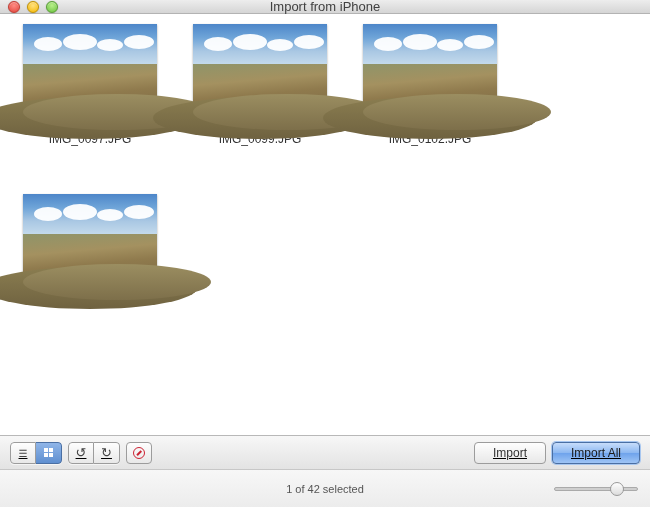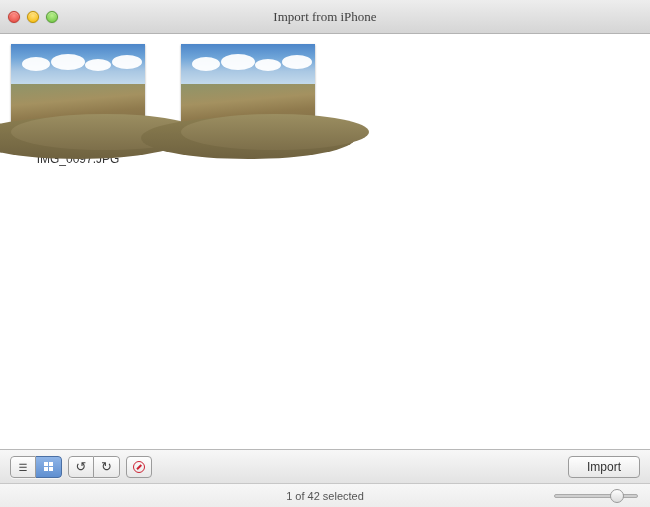--- a/index.html
+++ b/index.html
@@ -7,28 +7,27 @@
       width: 650px;
       height: 507px;
       font-family: "Lucida Grande", "Helvetica Neue", Arial, sans-serif;
       font-size: 11px;
       background: #fff;
       overflow: hidden;
       display: flex;
       flex-direction: column;
     }
     .titlebar {
-      height: 34px;
+      height: 14px;
       background: linear-gradient(#ededed, #d5d5d5);
       border-bottom: 1px solid #b3b3b3;
       display: flex;
       align-items: center;
       position: relative;
       flex-shrink: 0;
-      font-family: Liberation Serif, serif;
     }
     .traffic {
       display: flex;
       gap: 7px;
       padding-left: 8px;
       align-items: center;
     }
     .tl {
       width: 12px; height: 12px;
       border-radius: 50%;
@@ -46,21 +45,21 @@
       pointer-events: none;
     }
     .content {
       flex: 1;
       overflow: auto;
       background: #fff;
     }
     .grid {
       display: flex;
       flex-wrap: wrap;
-      padding: 10px 8px 0 8px;
+      padding: 10px 8px 0 20px;
       gap: 48px 30px;
     }
     .thumb {
       width: 140px;
       display: flex;
       flex-direction: column;
       align-items: center;
     }
     .imgbox {
       width: 134px;
@@ -124,20 +123,21 @@
 
     .toolbar {
       height: 34px;
       background: linear-gradient(#f7f7f7, #e3e3e3);
       border-top: 1px solid #b8b8b8;
       display: flex;
       align-items: center;
       padding: 0 10px;
       gap: 6px;
       flex-shrink: 0;
+      text-decoration: underline;
     }
     .seg {
       display: inline-flex;
       border-radius: 4px;
       overflow: hidden;
       box-shadow: 0 1px 0 rgba(255,255,255,0.6);
     }
     .btn {
       height: 22px;
       min-width: 26px;
@@ -172,21 +172,21 @@
       cursor: default;
     }
     .actbtn.primary {
       background: linear-gradient(#c7ddfb, #8bb7f1 50%, #6ea3ec 51%, #9ec4f5);
       border: 1px solid #4a6fa3;
       box-shadow: 0 0 0 1px #a8c7f0;
       color: #1a1a1a;
     }
 
     .statusbar {
-      height: 24px;
+      height: 38px;
       background: linear-gradient(#f7f7f7, #ececec);
       border-top: 1px solid #c7c7c7;
       display: flex;
       align-items: center;
       position: relative;
       flex-shrink: 0;
     }
     .status-text {
       position: absolute;
       left: 0; right: 0;
@@ -259,20 +259,52 @@
             <div class="cloud" style="width:34px;height:16px;left:30%;top:0%"></div>
             <div class="cloud" style="width:26px;height:12px;left:55%;top:18%"></div>
             <div class="cloud" style="width:30px;height:14px;left:75%;top:4%"></div>
           </div>
           <div class="land">
             <div class="hill"></div>
             <div class="hill2"></div>
           </div>
         </div>
         <div class="fname">IMG_0097.JPG</div>
+      </div>
+      <div class="thumb">
+        <div class="imgbox">
+          <div class="sky"></div>
+          <div class="clouds">
+            <div class="cloud" style="width:28px;height:14px;left:8%;top:10%"></div>
+            <div class="cloud" style="width:34px;height:16px;left:30%;top:0%"></div>
+            <div class="cloud" style="width:26px;height:12px;left:55%;top:18%"></div>
+            <div class="cloud" style="width:30px;height:14px;left:75%;top:4%"></div>
+          </div>
+          <div class="land">
+            <div class="hill"></div>
+            <div class="hill2"></div>
+          </div>
+        </div>
+        <div class="fname">IMG_0099.JPG</div>
+      </div>
+      <div class="thumb">
+        <div class="imgbox">
+          <div class="sky"></div>
+          <div class="clouds">
+            <div class="cloud" style="width:28px;height:14px;left:8%;top:10%"></div>
+            <div class="cloud" style="width:34px;height:16px;left:30%;top:0%"></div>
+            <div class="cloud" style="width:26px;height:12px;left:55%;top:18%"></div>
+            <div class="cloud" style="width:30px;height:14px;left:75%;top:4%"></div>
+          </div>
+          <div class="land">
+            <div class="hill"></div>
+            <div class="hill2"></div>
+          </div>
+        </div>
+        <div class="fname">IMG_0102.JPG</div>
       </div>
       <div class="thumb">
         <div class="imgbox">
           <div class="sky"></div>
           <div class="clouds">
             <div class="cloud" style="width:28px;height:14px;left:8%;top:10%"></div>
             <div class="cloud" style="width:34px;height:16px;left:30%;top:0%"></div>
             <div class="cloud" style="width:26px;height:12px;left:55%;top:18%"></div>
             <div class="cloud" style="width:30px;height:14px;left:75%;top:4%"></div>
           </div>
@@ -308,20 +340,21 @@
         <span class="ic-rotr"></span>
       </div>
   </div>
   <div class="btn single">
       <span class="ic-del"></span>
     </div>
 
   <div class="spacer"></div>
 
   <div class="actbtn">Import</div>
+  <div class="actbtn primary">Import All</div>
 </div>
 
 <div class="statusbar">
   <div class="status-text">1 of 42 selected</div>
   <div class="slider">
     <div class="slider-track"></div>
     <div class="slider-knob" id="slider-knob" style="left: 75%;"></div>
   </div>
 </div>
 

